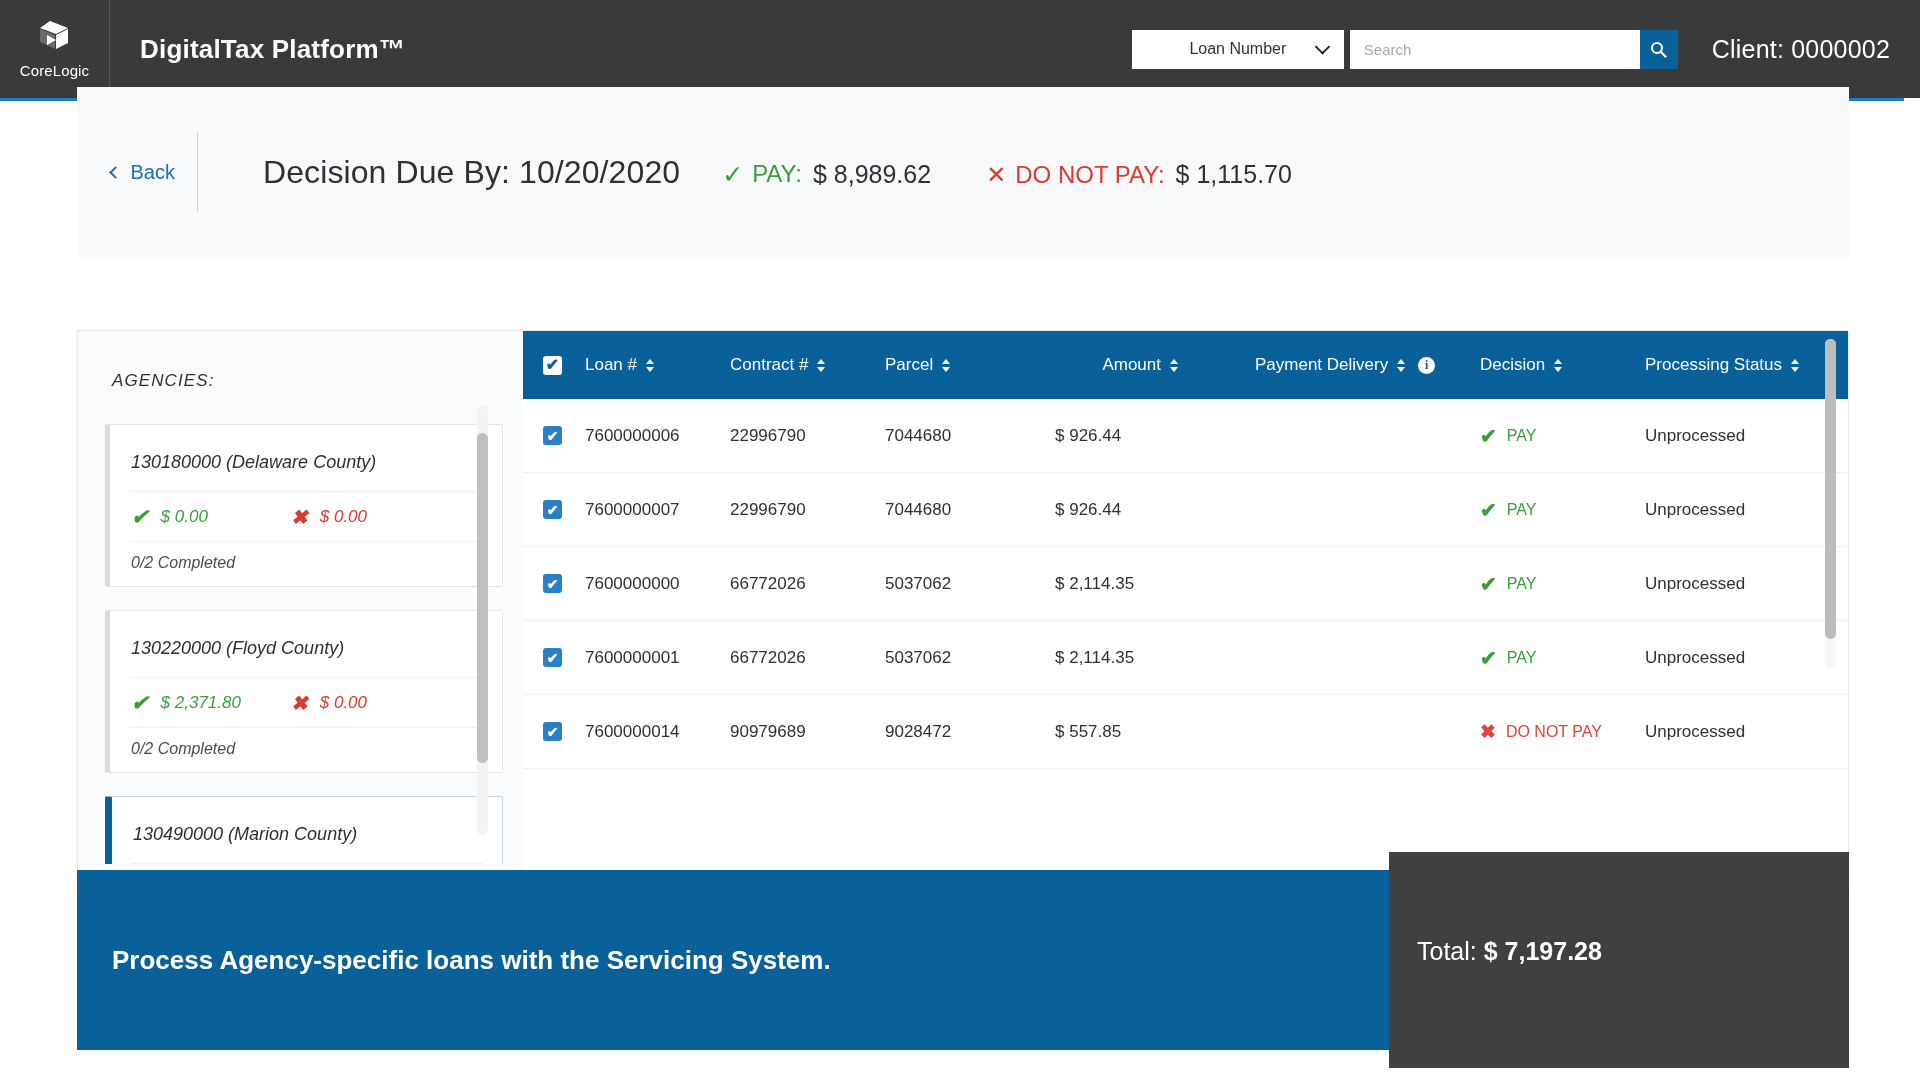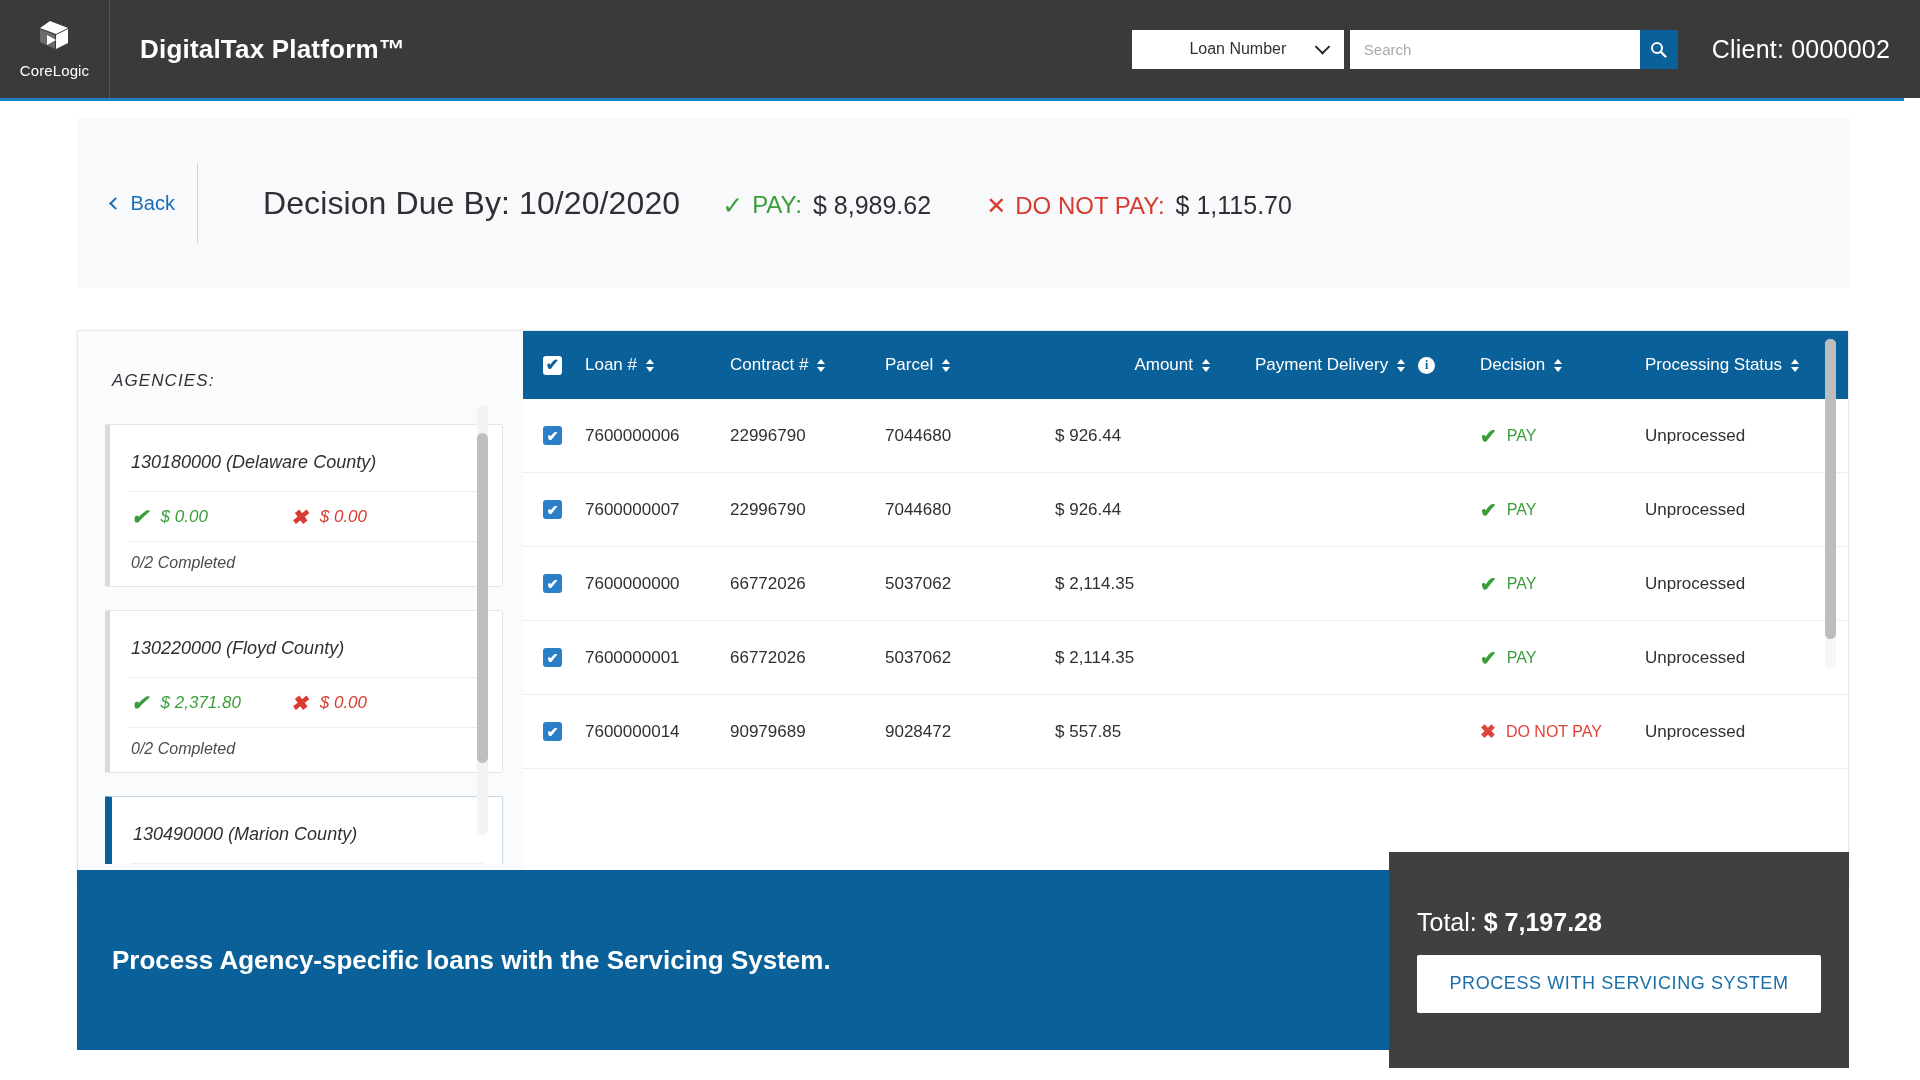--- a/index.html
+++ b/index.html
@@ -44,21 +44,21 @@
   .search-btn {
     width:38px; height:39px; background:#0a6098; display:flex;
     align-items:center; justify-content:center; cursor:pointer;
   }
   .client-label { color:#fff; font-size:25px; margin-left:34px; white-space:nowrap; letter-spacing:.2px; }
 
   .blue-rule { position:absolute; left:0; top:98px; width:1920px; height:3px; background:#1b7fc4; }
 
   
   .decision-card {
-    position:absolute; left:77px; top:118px; width:1772px; height:170px;
+    position:absolute; left:77px; top:87px; width:1772px; height:170px;
     background:#f8f9fb;
   }
   .decision-inner { display:flex; align-items:center; height:100%; }
   .back-link {
     width:120px; display:flex; align-items:center; justify-content:flex-end;
     color:#1a6fb5; font-size:20px; cursor:pointer; padding-right:22px;
   }
   .back-chev { width:9px; height:9px; border-left:2px solid #1a6fb5;
     border-bottom:2px solid #1a6fb5; transform:rotate(45deg); margin-right:11px; }
   .vdiv { width:1px; height:80px; background:#cfd3d8; }
@@ -131,21 +131,21 @@
     width:19px; height:19px; background:#fff; border-radius:3px;
     display:flex; align-items:center; justify-content:center;
   }
   .hdr-check .mk { color:#0a6098; font-size:16px; line-height:1; font-weight:bold; }
 
   
   .c-chk   { width:62px; padding-left:20px; }
   .c-loan  { width:145px; }
   .c-contract { width:155px; }
   .c-parcel { width:170px; }
-  .c-amount { width:200px; justify-content:flex-end; padding-right:44px; }
+  .c-amount { width:200px; justify-content:flex-end; padding-right:76px; }
   .c-delivery { width:225px; }
   .c-decision { width:165px; }
   .c-status { width:200px; }
 
   .tbody { position:relative; height:395px; overflow:hidden; }
   .trow {
     display:flex; align-items:center; height:74px;
     border-bottom:1px solid #edeef0; font-size:17px; color:#2f3033;
   }
   .row-check {
@@ -429,20 +429,17 @@
     </div>
   </div>
 
   <div class="bottom-bar">
     <div class="bb-text">Process Agency-specific loans with the Servicing System.</div>
     <div class="bb-right">
       <div class="bb-total">
         <span>Total:</span>
         <b>$ 7,197.28</b>
       </div>
-      <div class="bb-btn">
-        <span>PROCESS WITH SERVICING SYSTEM</span>
-      </div>
     </div>
   </div>
 
   <div class="page-scroll-right"></div>
 </div>
 
 </body></html>

